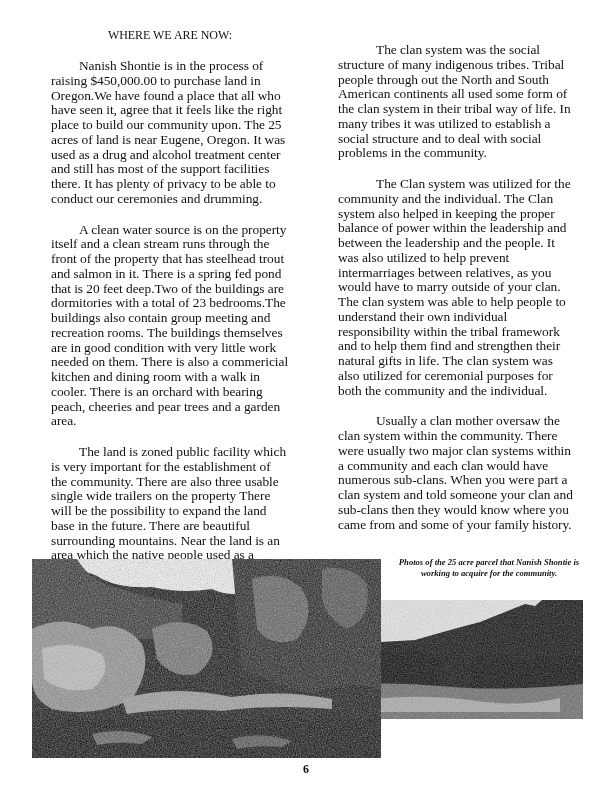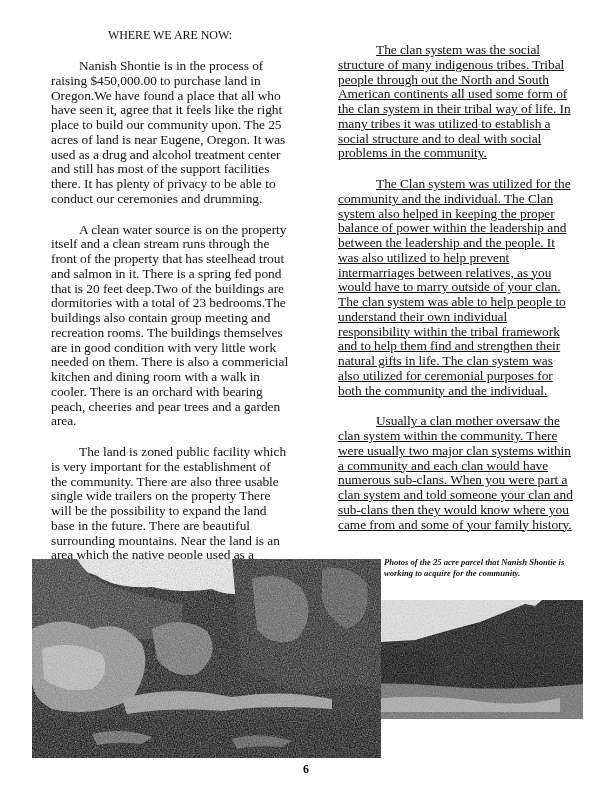--- a/index.html
+++ b/index.html
@@ -4,27 +4,27 @@
 <style>
   html, body { margin: 0; padding: 0; background: #ffffff; }
   body { width: 602px; height: 800px; position: relative; overflow: hidden;
          font-family: "Liberation Serif", "DejaVu Serif", serif; color: #111; }
   .col { position: absolute; font-size: 13.4px; line-height: 14.75px; letter-spacing: -0.05px; }
   .col-left { left: 35px; top: 27px; width: 270px; }
   .col-right { left: 322px; top: 27px; width: 268px; }
   .heading { text-align: center; font-size: 12px; line-height: 16px; margin: 0 0 4px 0; font-weight: normal; }
   .col-right .heading { margin-bottom: 0; }
   .para { margin: 16px; text-indent: 28px; }
-  .col-right .para { text-indent: 38px; text-decoration: underline; }
+  .col-right .para { text-indent: 38px; }
   .photo { position: absolute; overflow: hidden; }
   .photo svg { display: block; width: 100%; height: 100%; }
   .photo-left { left: 32px; top: 559px; width: 349px; height: 199px; }
   .photo-right { left: 320px; top: 600px; width: 263px; height: 119px; }
   .caption { position: absolute; left: 384px; top: 557px; width: 210px;
-             font-style: italic; font-weight: bold; font-size: 8.6px; line-height: 10.5px; }
+             font-style: italic; font-weight: bold; font-size: 8.6px; line-height: 10.5px; text-align: center; }
   .page-number { position: absolute; left: 303px; top: 762px; font-size: 12px; font-weight: bold; }
 </style>
 </head>
 <body>
 
 <div class="col col-left">
   <h2 class="heading">WHERE WE ARE NOW:</h2>
   <p class="para">Nanish Shontie is in the process of raising $450,000.00 to purchase land in Oregon.We have found a place that all who have seen it, agree that it feels like the right place to build our community upon. The 25 acres of land is near Eugene, Oregon. It was used as a drug and alcohol treatment center and still has most of the support facilities there. It has plenty of privacy to be able to conduct our ceremonies and drumming.</p>
   <p class="para">A clean water source is on the property itself and a clean stream runs through the front of the property that has steelhead trout and salmon in it. There is a spring fed pond that is 20 feet deep.Two of the buildings are dormitories with a total of 23 bedrooms.The buildings also contain group meeting and recreation rooms. The buildings themselves are in good condition with very little work needed on them. There is also a commericial kitchen and dining room with a walk in cooler. There is an orchard with bearing peach, cheeries and pear trees and a garden area.</p>
   <p class="para">The land is zoned public facility which is very important for the establishment of the community. There are also three usable single wide trailers on the property  There will be the possibility to expand the land base in the future. There are beautiful surrounding mountains. Near the land is an area which the native people used as a campsite. This area is now used by Elk as a birthing area. The land is only a few miles from the only natural lake (Triangle Lake) in the county.</p>

